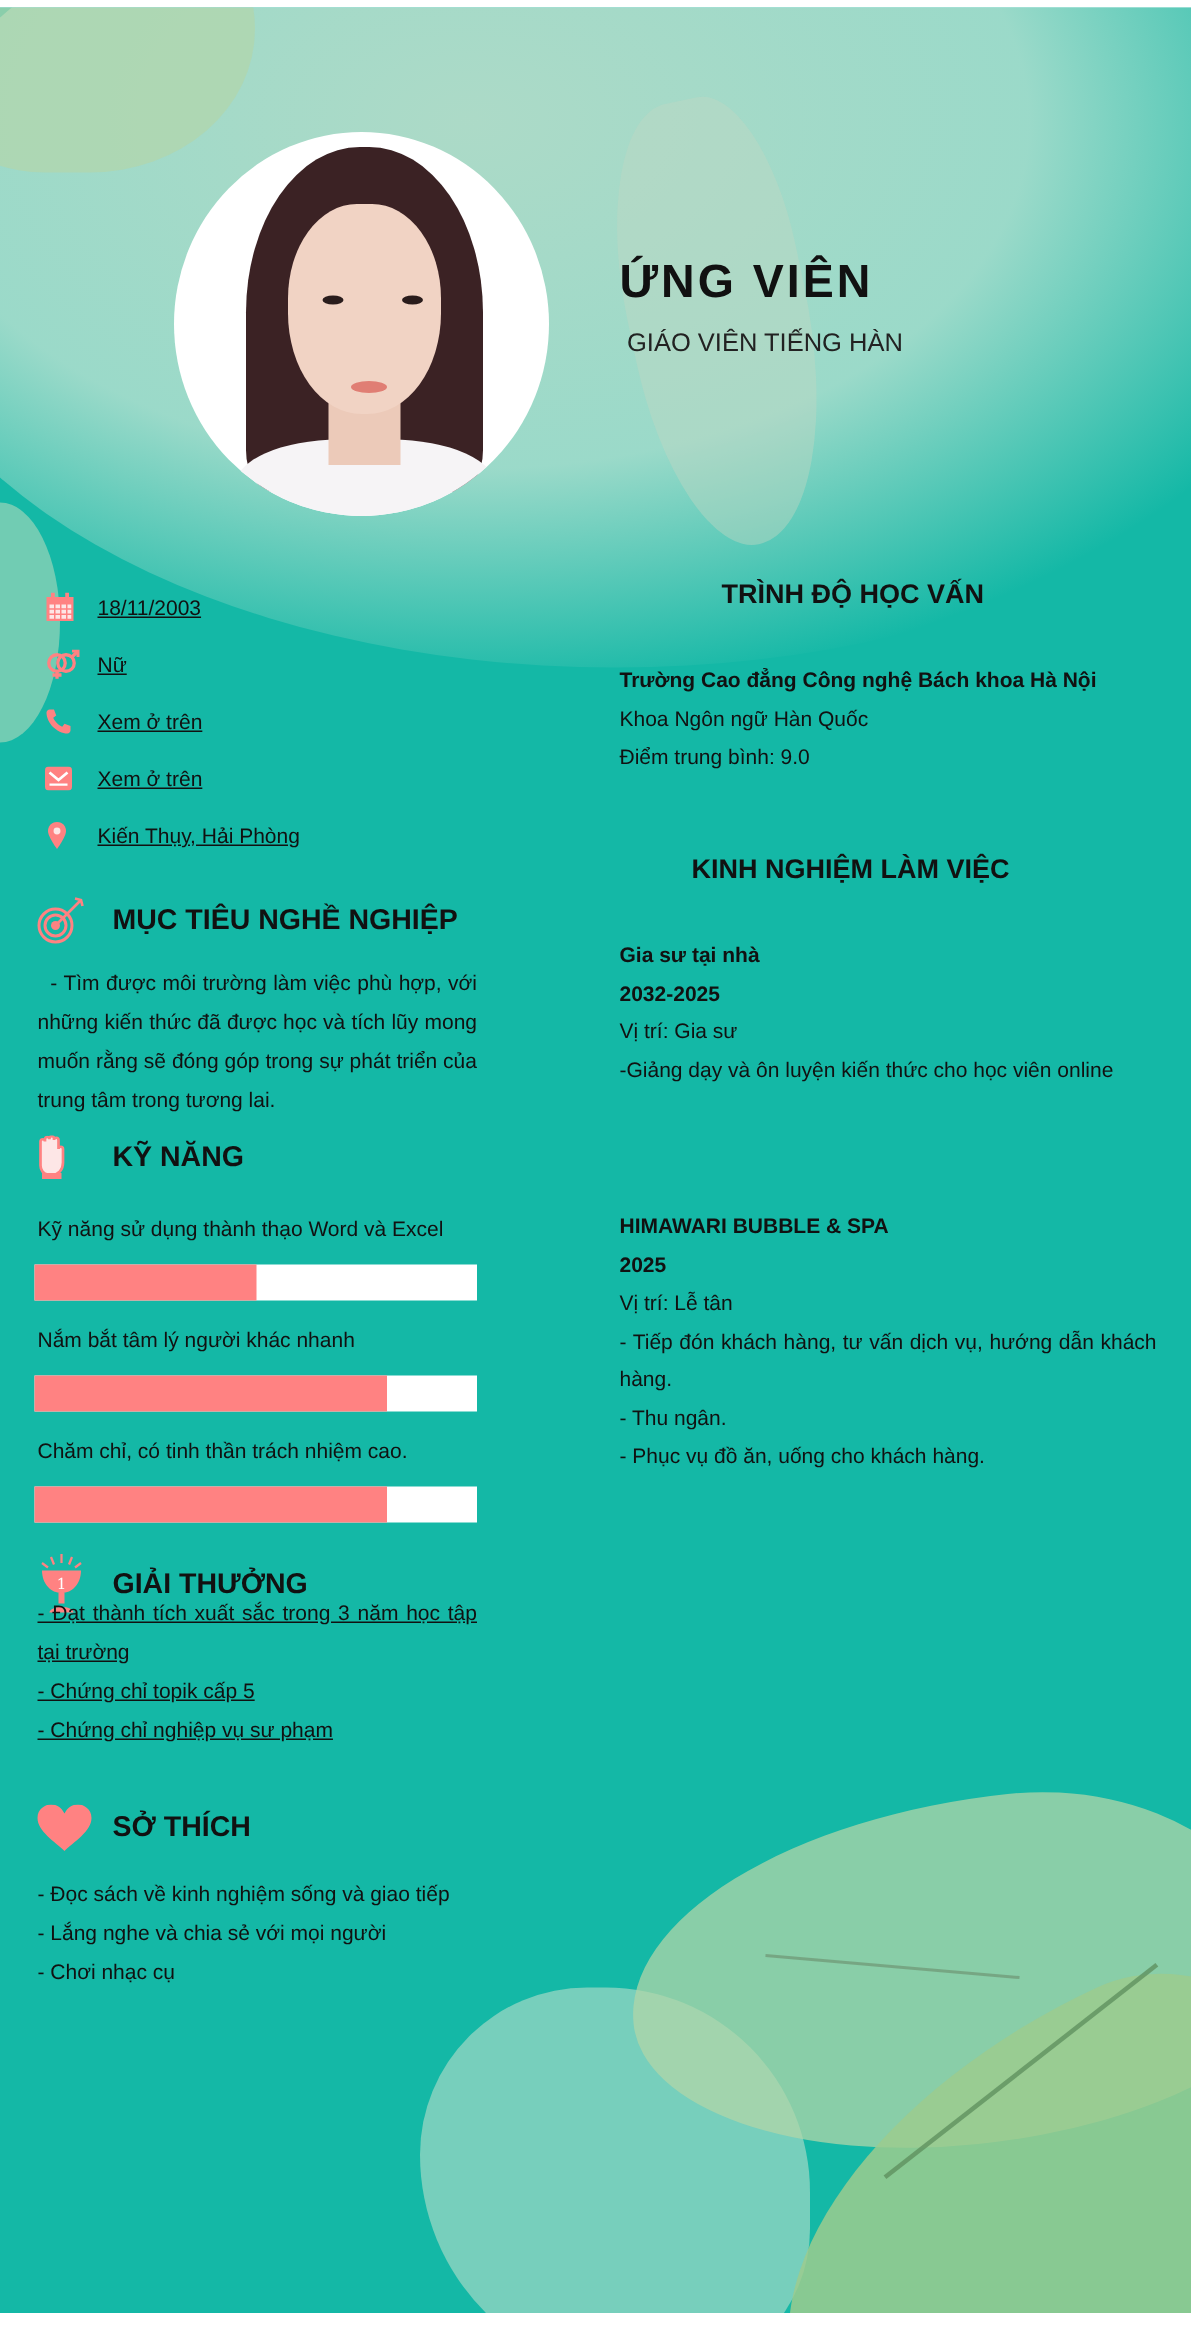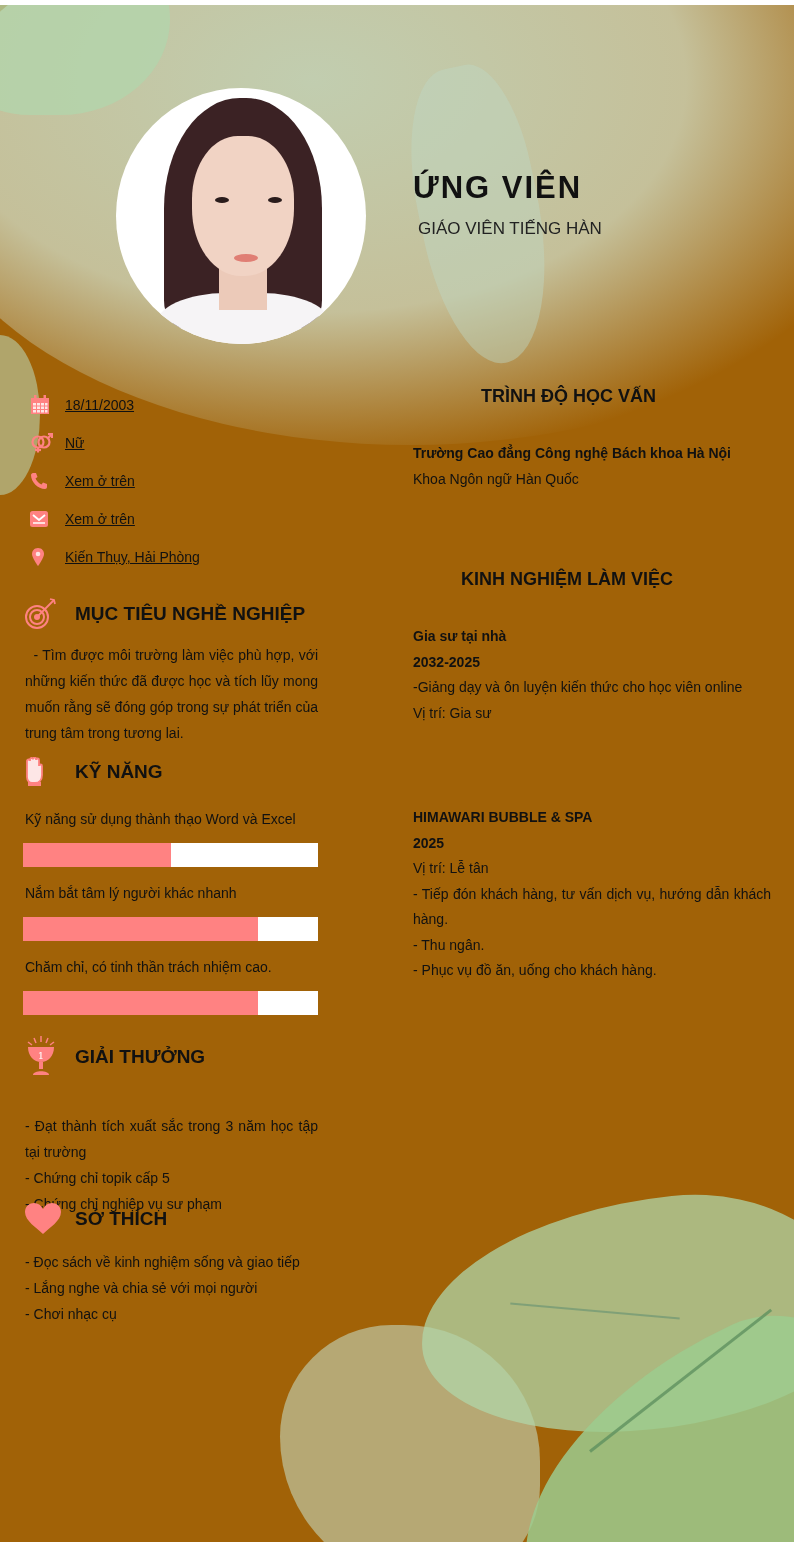--- a/index.html
+++ b/index.html
@@ -1,21 +1,21 @@
 <!DOCTYPE html>
 <html><head>
 <meta charset="utf-8">
 <style>
   * { box-sizing: border-box; margin: 0; padding: 0; }
   html, body { width: 800px; height: 1568px; background: #ffffff; overflow: hidden; }
   body { font-family: "Liberation Sans", "DejaVu Sans", sans-serif; color: #111; }
 
   .page {
     position: absolute; left: 0; top: 5px; width: 794px; height: 1537px;
-    background: #a16207; overflow: hidden;
+    background: #14b8a6; overflow: hidden;
   }
   
   .bg-blob { position: absolute; border-radius: 50%; }
   .bg-top {
     left: -80px; top: -120px; width: 980px; height: 560px;
     background: radial-gradient(ellipse at 40% 35%, rgba(199,224,205,0.85) 0%, rgba(212,232,216,0.7) 45%, rgba(236,242,237,0) 75%);
   }
   .bg-topleft {
     left: -60px; top: -90px; width: 230px; height: 200px;
     background: rgba(178,214,172,0.75); border-radius: 40% 60% 55% 45%;
@@ -255,21 +255,21 @@
             <line x1="30" y1="7" x2="26" y2="10"></line>
           </g>
           <path d="M4 12 L30 12 C30 21 24 27 17 27 C10 27 4 21 4 12 Z" fill="#ff8282"></path>
           <rect x="15" y="27" width="4" height="7" fill="#ff8282"></rect>
           <path d="M9 40 C9 35 25 35 25 40 Z" fill="#ff8282"></path>
           <text x="17" y="24" font-size="10" font-family="DejaVu Serif, serif" fill="#fff" text-anchor="middle">1</text>
         </svg>
     </span>
     <span class="htitle">GIẢI THƯỞNG</span>
   </div>
-  <div class="list" style="top:1108px;">
+  <div class="list" style="top:1057px;text-decoration:underline;">
     <div>- Đạt thành tích xuất sắc trong 3 năm học tập tại trường</div>
     <div>- Chứng chỉ topik cấp 5</div>
     <div>- Chứng chỉ nghiệp vụ sư phạm</div>
   </div>
 
   <div class="section-head" style="top:1198px;">
     <span class="hicon">
       <svg width="38" height="32" viewBox="0 0 38 32">
           <path d="M19 31 C13 25 1 18 1 9 C1 3 6 0 10 0 C14 0 17 2 19 6 C21 2 24 0 28 0 C32 0 37 3 37 9 C37 18 25 25 19 31 Z" fill="#ff8282"></path>
         </svg>
@@ -279,28 +279,29 @@
   <div class="list" style="top:1244px;">
     <div>- Đọc sách về kinh nghiệm sống và giao tiếp</div>
     <div>- Lắng nghe và chia sẻ với mọi người</div>
     <div>- Chơi nhạc cụ</div>
   </div>
 
   <div class="rhead" style="left:481px; top:381px;">TRÌNH ĐỘ HỌC VẤN</div>
   <div class="rblock" style="top:436px;">
     <div class="b">Trường Cao đẳng Công nghệ Bách khoa Hà Nội</div>
     <div>Khoa Ngôn ngữ Hàn Quốc</div>
+    <div>Điểm trung bình: 9.0</div>
   </div>
 
   <div class="rhead" style="left:461px; top:564px;">KINH NGHIỆM LÀM VIỆC</div>
   <div class="rblock" style="top:619px;">
     <div class="b">Gia sư tại nhà</div>
     <div class="b">2032-2025</div>
+    <div>Vị trí: Gia sư</div>
     <div>-Giảng dạy và ôn luyện kiến thức cho học viên online</div>
-    <div>Vị trí: Gia sư</div>
   </div>
   <div class="rblock" style="top:800px;">
     <div class="b">HIMAWARI BUBBLE &amp; SPA</div>
     <div class="b">2025</div>
     <div>Vị trí: Lễ tân</div>
     <div class="j">- Tiếp đón khách hàng, tư vấn dịch vụ, hướng dẫn khách hàng.</div>
     <div>- Thu ngân.</div>
     <div>- Phục vụ đồ ăn, uống cho khách hàng.</div>
   </div>
 </div>

